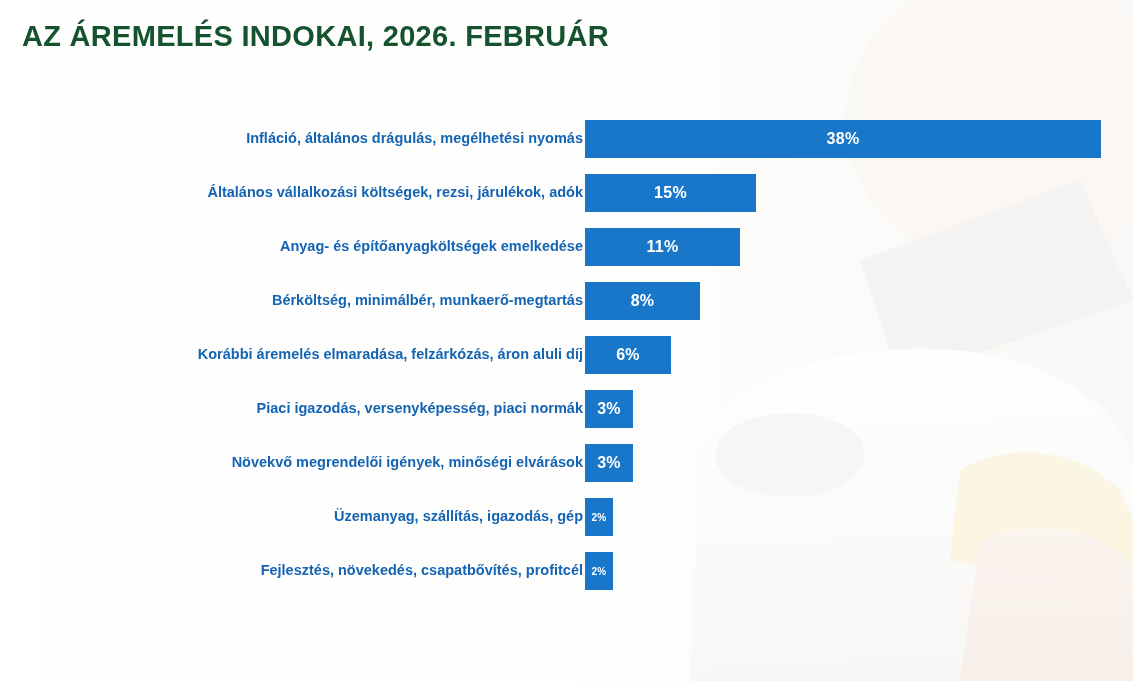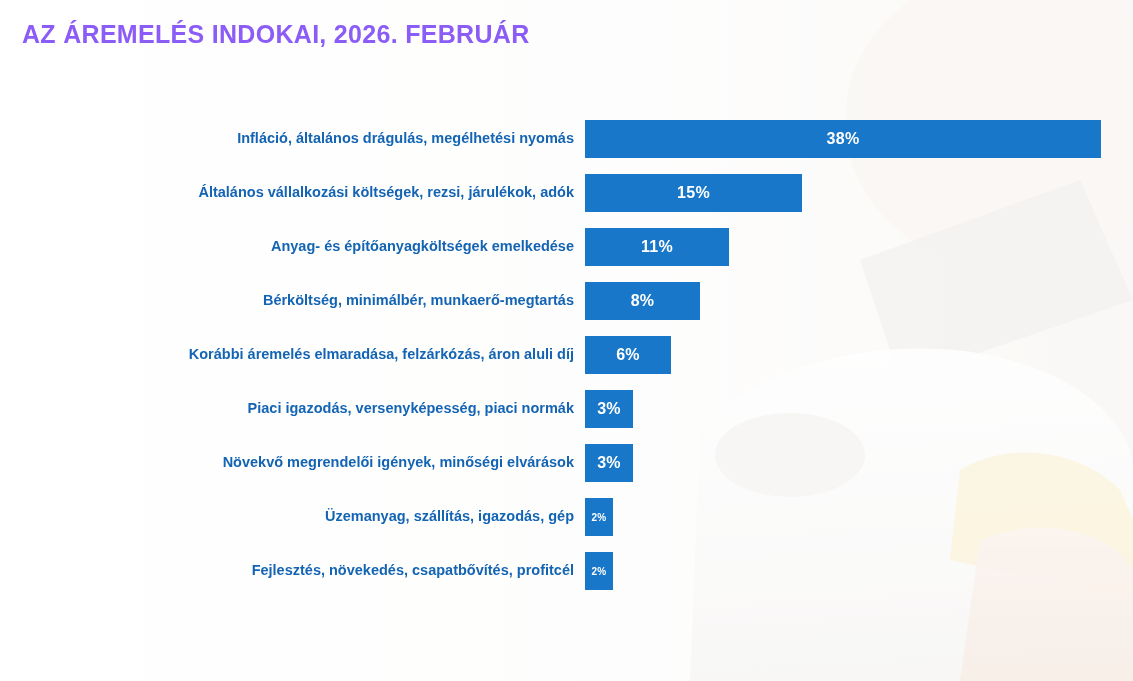--- a/index.html
+++ b/index.html
@@ -28,44 +28,44 @@
     position: relative;
     z-index: 2;
     width: 1133px;
     height: 681px;
   }
 
   #chart-title {
     position: absolute;
     left: 22px;
     top: 20px;
-    font-size: 25px;
+    font-size: 29px;
     font-weight: bold;
     letter-spacing: 0.3px;
-    color: #8b5cf6;
+    color: #14532d;
     white-space: nowrap;
   }
 
   #plot-area {
     position: absolute;
     left: 0;
     top: 112px;
     width: 1133px;
   }
 
   .bar-row {
     position: relative;
     display: flex;
     align-items: center;
     height: 54px;
   }
 
   .cat-label {
     width: 585px;
-    padding-right: 11px;
+    padding-right: 2px;
     box-sizing: border-box;
     text-align: right;
     font-size: 14.5px;
     font-weight: bold;
     color: #1464b4;
     line-height: 1.32;
   }
 
   .bar-wrap {
     position: relative;
@@ -135,30 +135,30 @@
       <div class="bar-wrap">
         <div class="bar" style="width:516px">
           <span class="bar-value">38%</span>
         </div>
       </div>
     </div>
 
     <div class="bar-row">
       <div class="cat-label">Általános vállalkozási költségek, rezsi, járulékok, adók</div>
       <div class="bar-wrap">
-        <div class="bar" style="width:217px">
+        <div class="bar" style="width:171px">
           <span class="bar-value">15%</span>
         </div>
       </div>
     </div>
 
     <div class="bar-row">
       <div class="cat-label">Anyag- és építőanyagköltségek emelkedése</div>
       <div class="bar-wrap">
-        <div class="bar" style="width:144px">
+        <div class="bar" style="width:155px">
           <span class="bar-value">11%</span>
         </div>
       </div>
     </div>
 
     <div class="bar-row">
       <div class="cat-label">Bérköltség, minimálbér, munkaerő-megtartás</div>
       <div class="bar-wrap">
         <div class="bar" style="width:115px">
           <span class="bar-value">8%</span>

